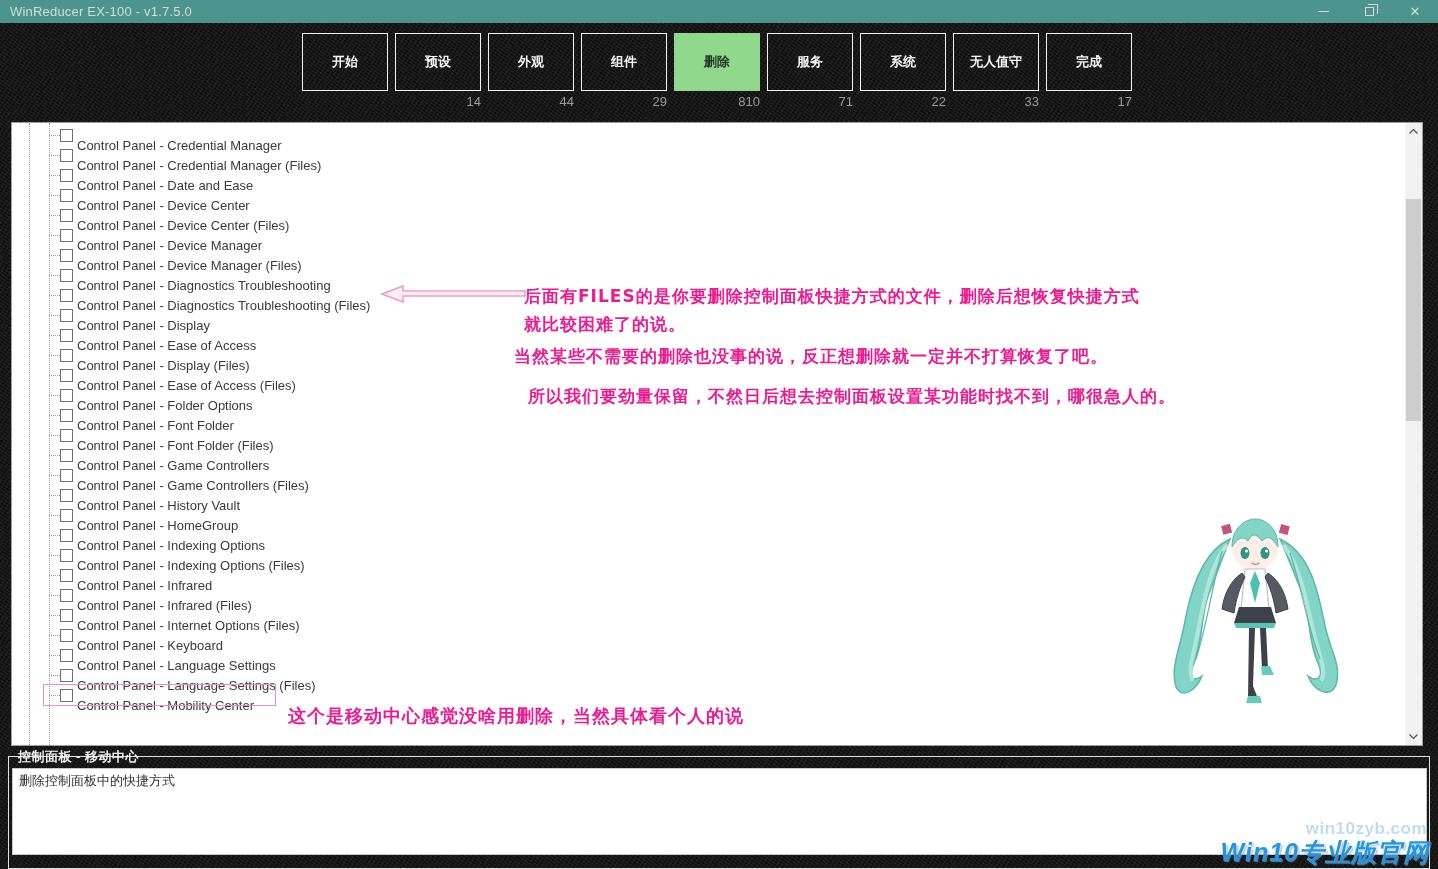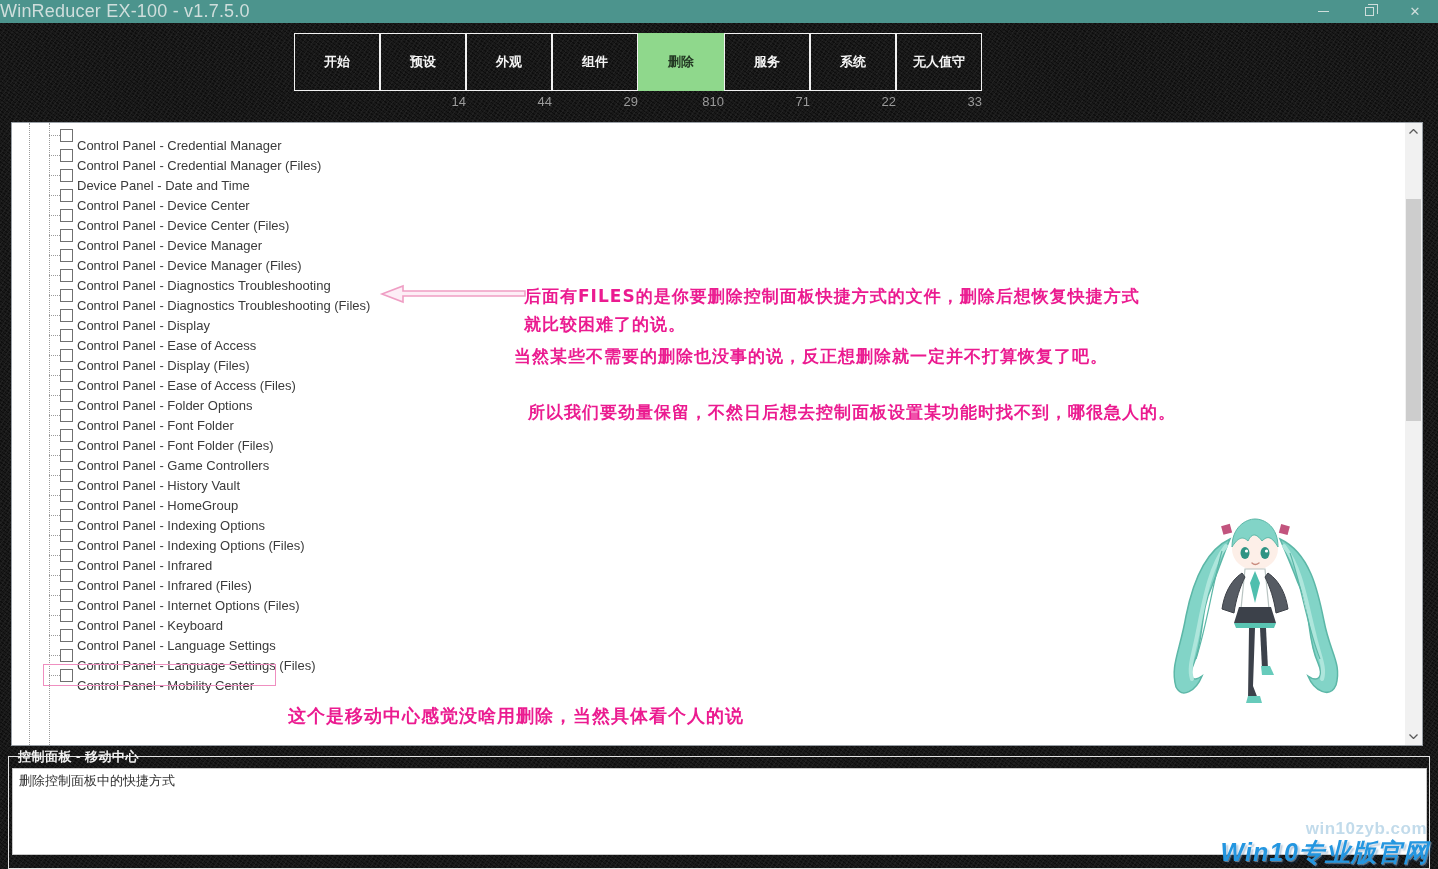--- a/index.html
+++ b/index.html
@@ -8,30 +8,30 @@
     font-family:"Liberation Sans","DejaVu Sans",sans-serif;
     background-color:#191919;
     background-image:
       repeating-linear-gradient(125deg, rgba(70,70,70,.20) 0 1px, transparent 1px 4px),
       repeating-linear-gradient(35deg, rgba(0,0,0,.45) 0 1px, transparent 1px 3px);
     position:relative;
   }
   
   .titlebar { position:absolute; left:0; top:0; width:1438px; height:23px;
     background:#4c948d; display:flex; align-items:center; }
-  .title-text { color:#cfdedc; font-size:18px; letter-spacing:.2px; }
+  .title-text { color:#cfdedc; font-size:13px; padding-left:10px; letter-spacing:.2px; }
   .win-controls { position:absolute; right:0; top:0; height:23px; display:flex; }
   .win-btn { width:46px; height:23px; display:flex; align-items:center; justify-content:center; cursor:default; }
   .icon-min { width:11px; height:0; border-top:1px solid #cfdedc; }
   .icon-restore { width:9px; height:9px; border:1px solid #cfdedc; position:relative; background:transparent; }
   .icon-restore:before { content:""; position:absolute; left:2px; top:-4px; width:9px; height:9px;
     border:1px solid #cfdedc; border-left:none; border-bottom:none; }
   .icon-close { color:#cfdedc; font-size:13px; line-height:1; }
   
-  .navbar { position:absolute; left:294px; top:33px; display:flex; }
+  .navbar { position:absolute; left:302px; top:33px; display:flex; gap:7px; }
   .nav-item { width:86px; }
   .nav-btn { width:86px; height:58px; border:1px solid #f2f2f2; background:transparent;
     color:#f5f5f5; font-size:13px; font-weight:bold; display:flex; align-items:center; justify-content:center;
     font-family:"Liberation Sans",sans-serif; cursor:default; }
   .nav-btn.active { background:#8fd88c; border-color:#8fd88c; color:#233823; }
   .nav-count { height:20px; margin-top:3px; text-align:right; color:#9a9a9a; font-size:13px; }
   
   .list-panel { position:absolute; left:11px; top:122px; width:1412px; height:624px;
     background:#ffffff; border:1px solid #9aa0a6; overflow:hidden; }
   .tree-line { position:absolute; top:0; bottom:0; border-left:1px dotted #9b9b9b; }
@@ -43,21 +43,21 @@
   .cbx { width:13px; height:13px; border:1px solid #707070; background:#fff; margin-right:4px; flex:0 0 13px; }
   .row-label { font-size:13px; color:#3a3a3a; white-space:nowrap;margin-top:21px; }
   .hl-box { position:absolute; left:31px; top:-1px; width:233px; height:22px;
     border:1px solid #ef8fc0; pointer-events:none; }
   
   .ann { position:absolute; color:#eb1b90; font-weight:bold; font-size:17px;
     letter-spacing:1px; white-space:nowrap; font-family:"DejaVu Sans",sans-serif; }
   .ann1 { left:512px; top:162px; }
   .ann2 { left:512px; top:190px; }
   .ann3 { left:502px; top:222px; }
-  .ann4 { left:516px; top:262px;margin-top:16px; }
+  .ann4 { left:516px; top:262px; }
   .ann5 { left:276px; top:581px; font-size:18px; }
   .ann-arrow { position:absolute; left:367px; top:161px; }
   
   .scrollbar { position:absolute; right:0; top:0; width:17px; height:622px; background:#f1f1f1; }
   .sb-arrow { position:absolute; left:0; width:17px; height:17px; display:flex; align-items:center; justify-content:center; }
   .sb-arrow svg { display:block; }
   .sb-up { top:0; }
   .sb-down { bottom:0; }
   .sb-thumb { position:absolute; left:1px; top:76px; width:15px; height:222px; background:#cdcdcd; }
   
@@ -120,41 +120,45 @@
       <div class="nav-count">71</div>
     </div>
     <div class="nav-item">
       <div class="nav-btn">系统</div>
       <div class="nav-count">22</div>
     </div>
     <div class="nav-item">
       <div class="nav-btn">无人值守</div>
       <div class="nav-count">33</div>
     </div>
+    <div class="nav-item">
+      <div class="nav-btn">完成</div>
+      <div class="nav-count">17</div>
+    </div>
   </div>
 
 <div class="list-panel">
   <div class="tree-line l1"></div>
   <div class="tree-line l2"></div>
 
   <div class="rows">
       <div class="row">
         <div class="connector"></div>
         <div class="cbx"></div>
         <span class="row-label">Control Panel - Credential Manager</span>
       </div>
       <div class="row">
         <div class="connector"></div>
         <div class="cbx"></div>
         <span class="row-label">Control Panel - Credential Manager (Files)</span>
       </div>
       <div class="row">
         <div class="connector"></div>
         <div class="cbx"></div>
-        <span class="row-label">Device Panel - Date and Time</span>
+        <span class="row-label">Control Panel - Date and Ease</span>
       </div>
       <div class="row">
         <div class="connector"></div>
         <div class="cbx"></div>
         <span class="row-label">Control Panel - Device Center</span>
       </div>
       <div class="row">
         <div class="connector"></div>
         <div class="cbx"></div>
         <span class="row-label">Control Panel - Device Center (Files)</span>
@@ -211,20 +215,25 @@
       </div>
       <div class="row">
         <div class="connector"></div>
         <div class="cbx"></div>
         <span class="row-label">Control Panel - Font Folder (Files)</span>
       </div>
       <div class="row">
         <div class="connector"></div>
         <div class="cbx"></div>
         <span class="row-label">Control Panel - Game Controllers</span>
+      </div>
+      <div class="row">
+        <div class="connector"></div>
+        <div class="cbx"></div>
+        <span class="row-label">Control Panel - Game Controllers (Files)</span>
       </div>
       <div class="row">
         <div class="connector"></div>
         <div class="cbx"></div>
         <span class="row-label">Control Panel - History Vault</span>
       </div>
       <div class="row">
         <div class="connector"></div>
         <div class="cbx"></div>
         <span class="row-label">Control Panel - HomeGroup</span>

